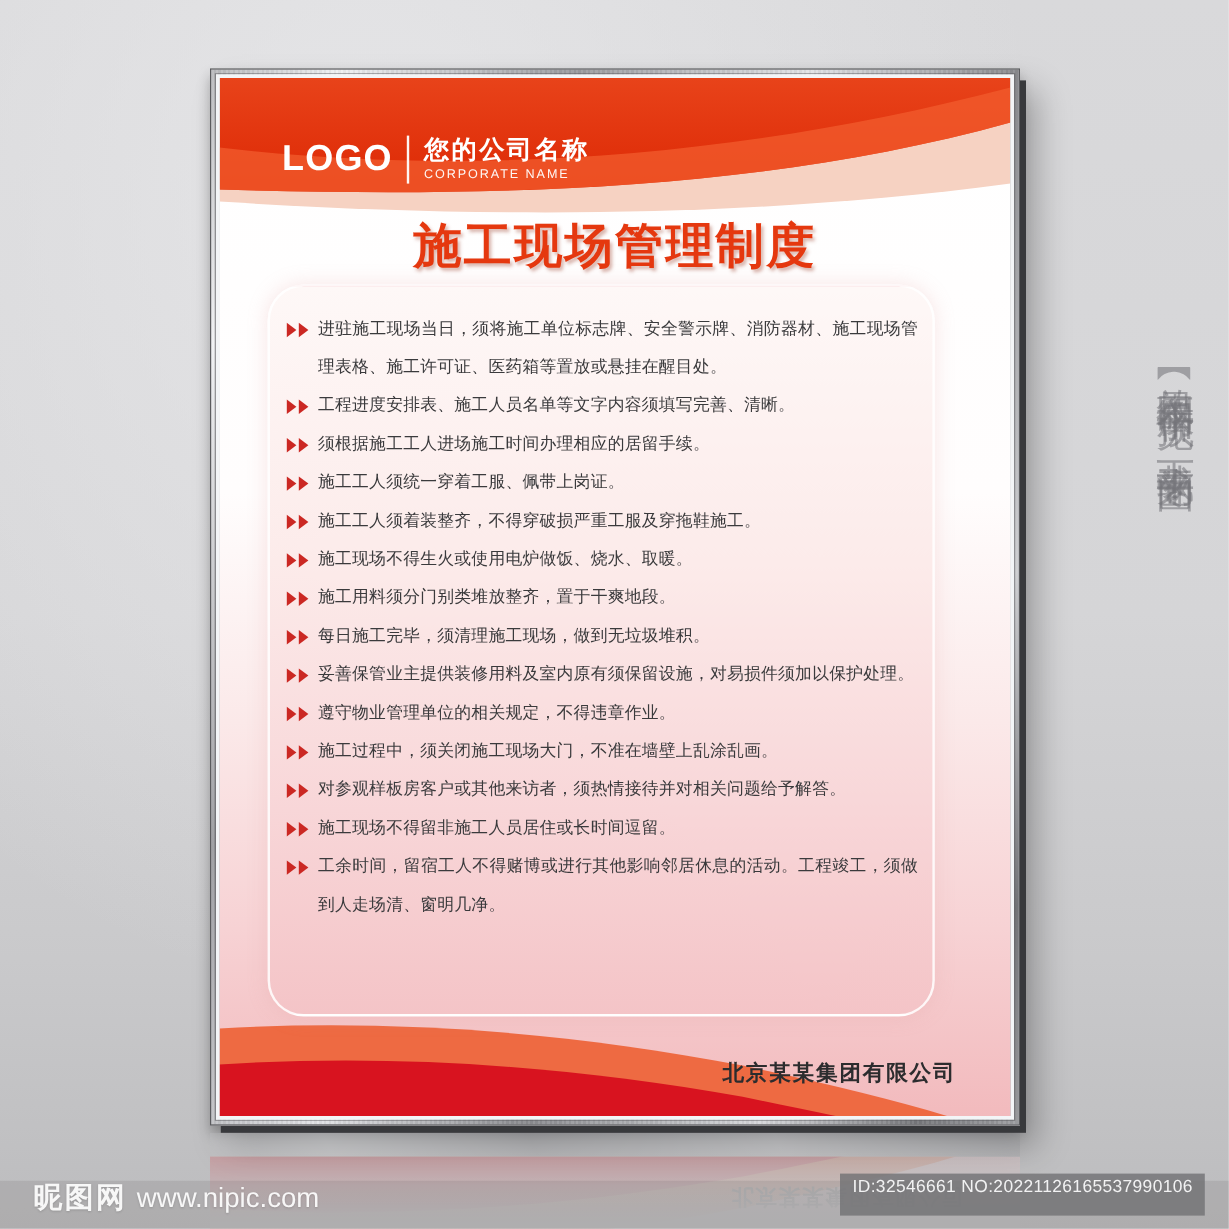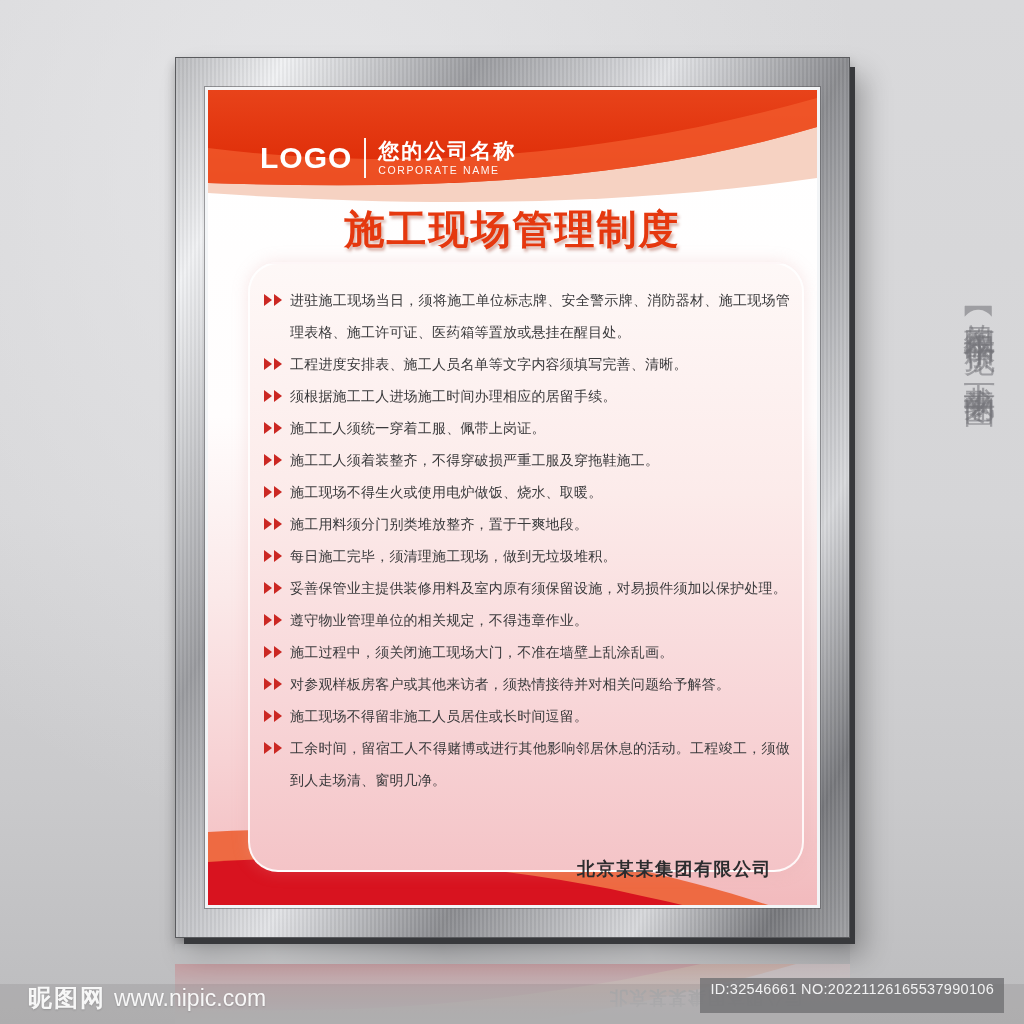--- a/index.html
+++ b/index.html
@@ -9,21 +9,21 @@
     position:relative;
     background:
       radial-gradient(ellipse at 30% 15%, rgba(232,232,234,.8) 0%, rgba(232,232,234,0) 55%),
       linear-gradient(180deg,#d9d9db 0%, #d5d5d7 50%, #c9c9cb 78%, #bcbcbe 100%);
   }
   #stage { position:absolute; inset:0; }
 
   
   .frame {
     position:absolute; left:175px; top:57px; width:675px; height:881px;
-    padding:29px;
+    padding:4px;
     background:
       repeating-linear-gradient(90deg, rgba(255,255,255,.07) 0 2px, rgba(0,0,0,.05) 2px 4px),
       linear-gradient(115deg,#b9babd 0%,#f0f1f3 10%,#9a9b9f 28%,#e2e3e6 46%,#8b8c90 62%,#d7d8db 80%,#767topper7a 92%,#9fa0a3 100%);
     background:
       repeating-linear-gradient(90deg, rgba(255,255,255,.06) 0 2px, rgba(0,0,0,.04) 2px 4px),
       linear-gradient(115deg,#b9babd 0%,#f0f1f3 10%,#9a9b9f 28%,#e2e3e6 46%,#8b8c90 62%,#d7d8db 80%,#77787c 92%,#9fa0a3 100%);
     border:1px solid #5a5b5e;
     box-shadow:
       7px 8px 0 -2px #38393c,
       14px 18px 26px rgba(0,0,0,.28),
@@ -55,20 +55,21 @@
     text-shadow:2px 3px 3px rgba(168,92,74,.45);
   }
 
   
   .panel {
     position:absolute; left:40px; top:172px; width:556px; height:610px; z-index:2;
     border-radius:30px;
     background:linear-gradient(180deg,#fef8f7 0%,#fcebea 38%,#f8d6d8 72%,#f4c4c7 100%);
     border:2px solid rgba(255,255,255,.85);
     box-shadow:0 0 16px rgba(228,160,160,.25);
+    font-family:Liberation Mono, monospace;
   }
   .rules { padding:20px 12px 0 14px; }
   .rule { display:flex; align-items:flex-start; }
   .bullet { flex:0 0 26px; display:flex; gap:2px; padding-top:10px; }
   .bullet i {
     display:block; width:0; height:0;
     border-left:8px solid #cb2823;
     border-top:6px solid transparent;
     border-bottom:6px solid transparent;
   }

